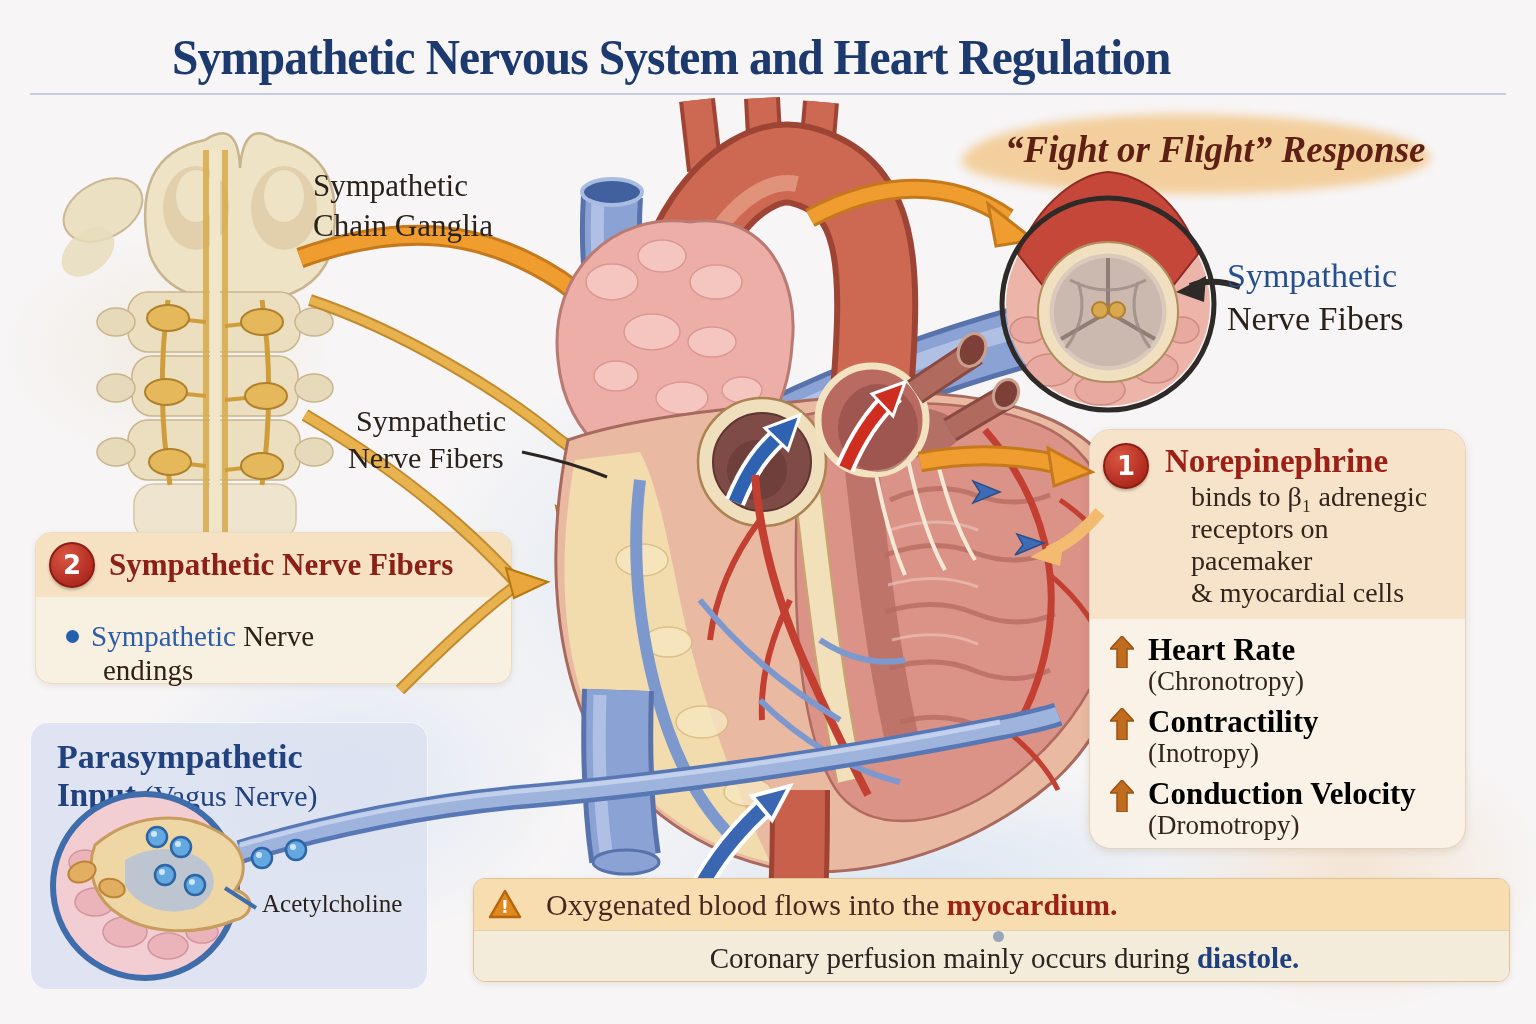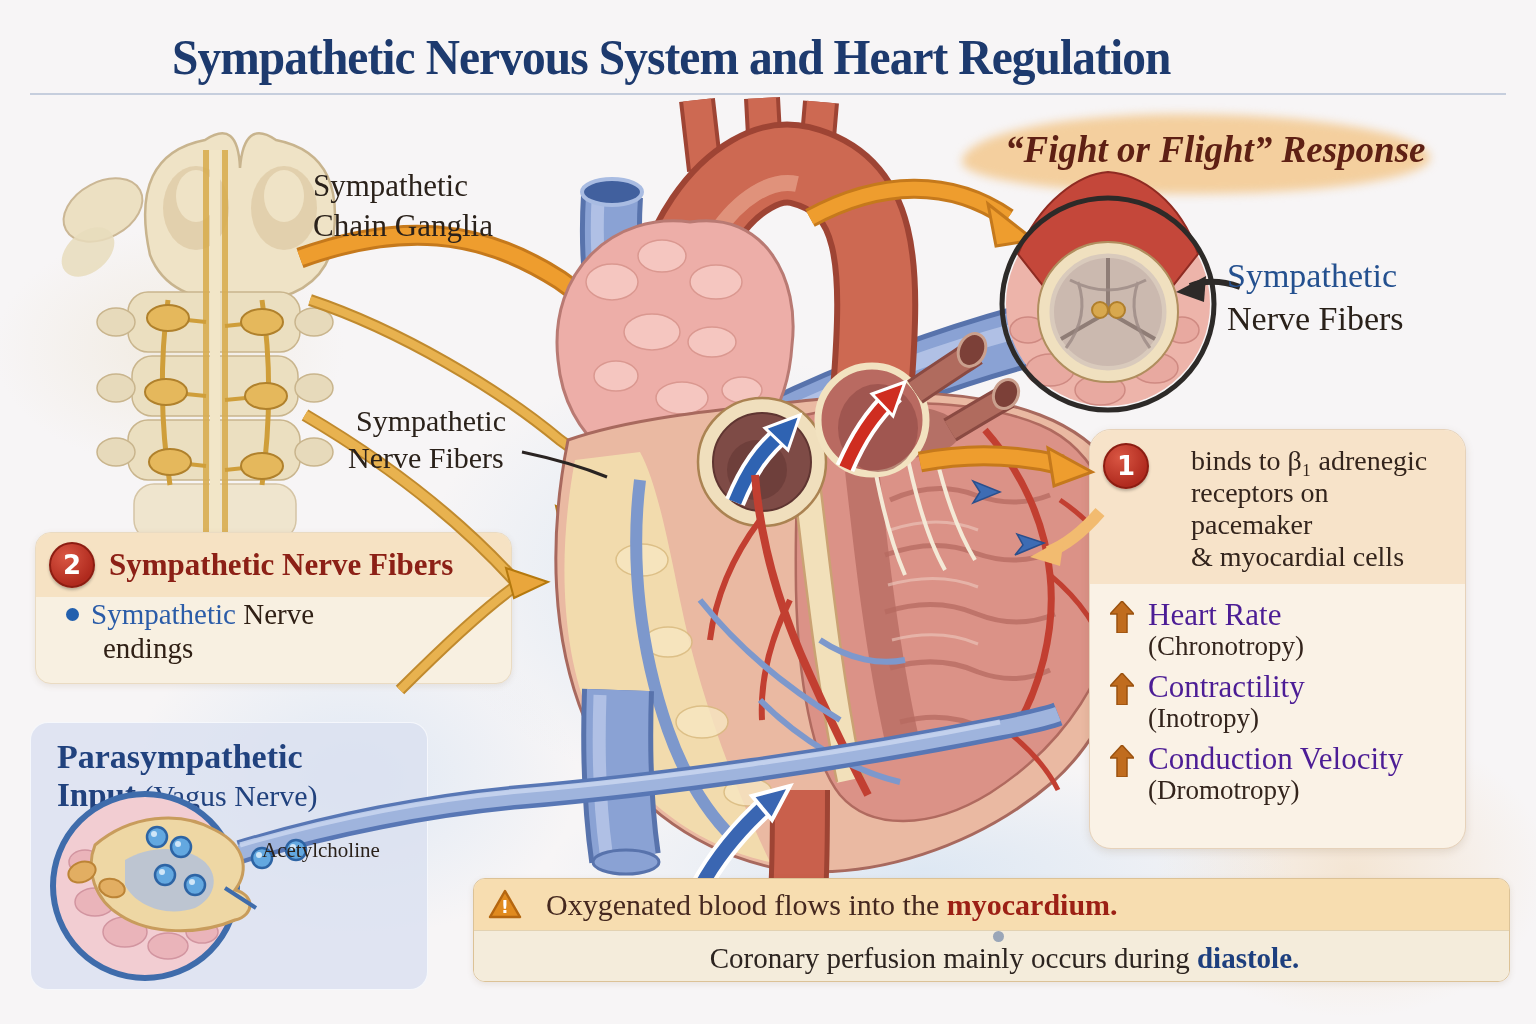--- a/index.html
+++ b/index.html
@@ -20,48 +20,48 @@
   .rule{position:absolute;left:30px;top:93px;width:1476px;height:2px;background:#c6cedd;z-index:1;}
   .label{position:absolute;color:#2a211a;}
   .lbl-chain{left:313px;top:166px;font-size:31px;line-height:40px;}
   .lbl-midfibers{left:348px;top:402px;font-size:30px;line-height:37px;}
   .lbl-midfibers .l1{margin-left:8px;}
   .blob{position:absolute;left:962px;top:114px;width:468px;height:80px;z-index:1;
     background:rgba(243,198,136,.8);border-radius:46% 54% 50% 50%/60% 55% 45% 40%;filter:blur(5px);}
   .lbl-fof{left:1005px;top:128px;font-size:37px;font-weight:bold;color:#5e2014;white-space:nowrap;font-style:italic;}
   .lbl-inset{left:1227px;top:254px;font-size:34px;line-height:43px;}
   .lbl-inset .blue{color:#24508f;}
-  .lbl-ach{left:262px;top:838px;font-size:21px;}
+  .lbl-ach{left:262px;top:890px;font-size:25px;}
   .panel{position:absolute;box-sizing:border-box;}
   .badge{display:inline-flex;align-items:center;justify-content:center;flex:none;
     width:42px;height:42px;border-radius:50%;border:2px solid #8c1d12;
     background:radial-gradient(circle at 35% 30%, #d95643, #b02a1e 72%);
     color:#fff;font-family:"DejaVu Sans",sans-serif;font-weight:bold;font-size:26px;
     box-shadow:0 2px 3px rgba(0,0,0,.25);}
   
   .box2{left:35px;top:532px;width:477px;height:152px;border-radius:16px;background:#f8f0e1;
     border:1px solid #eadbc2;box-shadow:0 2px 6px rgba(120,90,50,.12);}
   .box2-head{display:flex;align-items:center;gap:14px;height:64px;background:#f6e2c3;
     border-radius:15px 15px 0 0;padding-left:13px;}
   .box2-title{font-size:31px;font-weight:bold;color:#8c2016;}
-  .box2-body{padding:0 0 0 30px;font-size:29px;line-height:34px;color:#302015;}
+  .box2-body{padding:22px 0 0 30px;font-size:29px;line-height:34px;color:#302015;}
   .dot{display:inline-block;width:13px;height:13px;border-radius:50%;background:#2360ae;
     margin-right:12px;position:relative;top:-3px;}
   .blue-word{color:#2b5ca8;}
   .indent2{margin-left:37px;}
   
   .box1{left:1089px;top:429px;width:377px;height:420px;border-radius:22px;background:#faf2e6;
     border:1px solid #e6d2ba;box-shadow:0 3px 8px rgba(120,90,50,.15);}
   .box1-head{background:#f7e3c9;border-radius:21px 21px 0 0;padding:13px 10px 10px 13px;
     display:flex;gap:16px;min-height:131px;}
   .box1-title{font-size:33px;font-weight:bold;color:#9c2015;line-height:36px;}
   .box1-desc{font-size:28px;line-height:32px;color:#33241c;margin-top:2px;margin-left:26px;}
   .box1-body{padding:14px 8px 6px 20px;}
   .effect{display:flex;align-items:flex-start;gap:14px;margin-bottom:9px;}
-  .effect .name{font-size:31px;font-weight:normal;color:#4c1d95;line-height:33px;}
+  .effect .name{font-size:31px;font-weight:bold;color:#000000;line-height:33px;}
   .effect .mech{font-size:27px;color:#33241c;line-height:30px;}
   .up-ic{flex:none;margin-top:3px;}
   
   .parabox{left:30px;top:722px;width:398px;height:268px;border-radius:18px;
     background:rgba(219,224,240,.82);border:1px solid rgba(255,255,255,.7);}
   .para-title{padding:14px 0 0 26px;color:#21427e;}
   .para-title .t1{font-size:34px;font-weight:bold;line-height:40px;}
   .para-title .t2{font-size:30px;line-height:36px;}
   .para-title .t2 b{font-size:33px;}
   
@@ -274,20 +274,21 @@
     <div class="box2-body">
       <div><span class="dot"></span><span class="blue-word">Sympathetic</span><span> Nerve</span></div>
       <div class="indent2">endings</div>
     </div>
   </div>
 
   <div class="panel box1">
     <div class="box1-head">
       <span class="badge">1</span>
       <div>
+        <div class="box1-title">Norepinephrine</div>
         <div class="box1-desc">
           <div>binds to β₁ adrenegic</div>
           <div>receptors on pacemaker</div>
           <div>&amp; myocardial cells</div>
         </div>
       </div>
     </div>
     <div class="box1-body">
       <div class="effect">
         <svg class="up-ic" width="24" height="32" viewBox="0 0 24 32">

